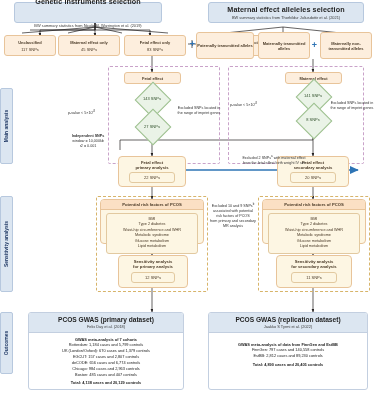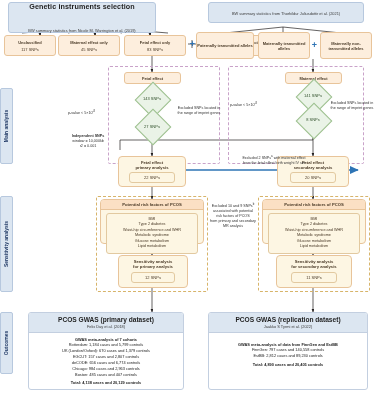--- a/index.html
+++ b/index.html
@@ -110,25 +110,26 @@
   <div class="abs side" style="left:0;top:88px;width:13px;height:76px;">
     <span>Main analysis</span>
   </div>
   <div class="abs side" style="left:0;top:196px;width:13px;height:96px;">
     <span>Sensitivity analysis</span>
   </div>
   <div class="abs side" style="left:0;top:312px;width:13px;height:62px;">
     <span>Outcomes</span>
   </div>
 
-  <div class="abs hdr" style="left:8px;top:2px;width:148px;height:31px;gap:16px;">
+  <div class="abs hdr" style="left:14px;top:2px;width:148px;height:21px;gap:16px;">
     <div class="t">Genetic instruments selection</div>
     <div class="s">BW summary statistics from Nicole M. Warrington et al. (2019)</div>
   </div>
   <div class="abs hdr" style="left:208px;top:2px;width:156px;height:21px;">
+    <div class="t">Maternal effect alleleles selection</div>
     <div class="s">BW summary statistics from Thorhildur Juliusdottir et al. (2021)</div>
   </div>
 
   <div class="abs ob" style="left:4px;top:35px;width:52px;height:21px;">
     <div class="lab">Unclassified</div>
     <div class="num">117 SNPs</div>
   </div>
   <div class="abs ob" style="left:58px;top:35px;width:62px;height:21px;">
     <div class="lab">Maternal effect only</div>
     <div class="num">45 SNPs</div>

